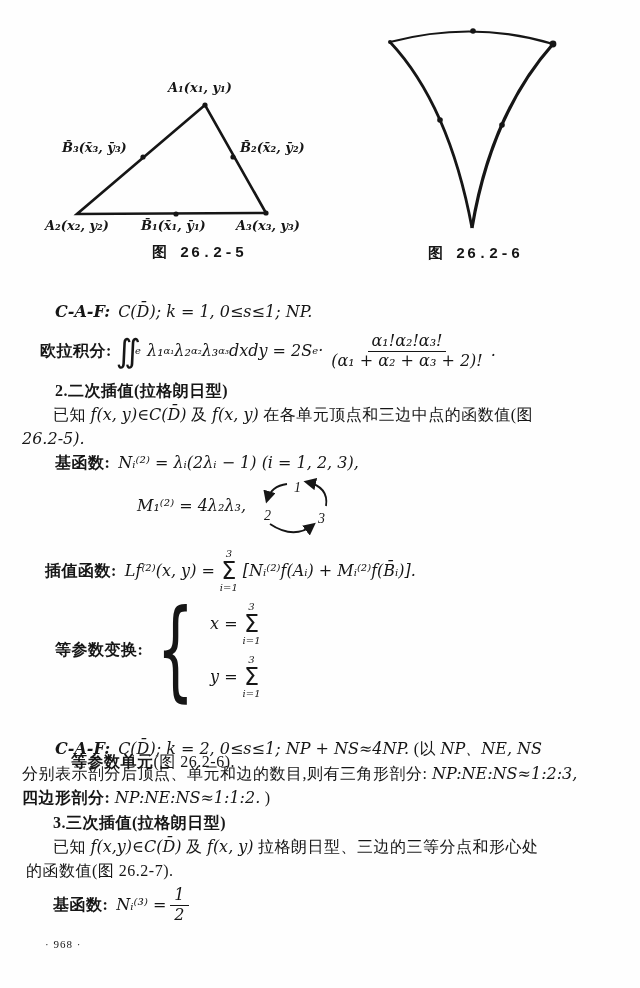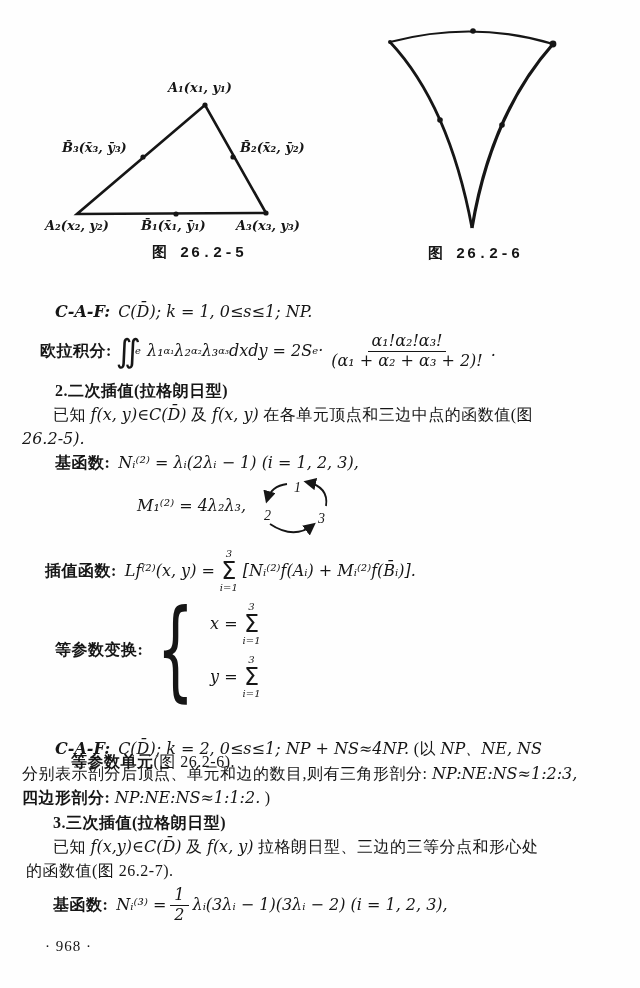--- a/index.html
+++ b/index.html
@@ -22,21 +22,21 @@
   .frac{display:inline-flex;flex-direction:column;align-items:center;vertical-align:middle;margin:0 4px;line-height:1.15;}
   .frac .ftop{border-bottom:1.4px solid #161616;padding:0 4px;}
   .frac .fbot{padding:0 4px;}
   .dint{font-size:32px;font-style:normal;line-height:1;font-family:"DejaVu Sans",sans-serif;margin-right:2px;}
   .dint-sub{font-size:10px;font-style:italic;vertical-align:-14px;margin-left:-8px;margin-right:6px;}
   .brace{font-size:108px;line-height:0.85;font-family:"DejaVu Sans",sans-serif;font-weight:400;transform:scaleX(0.55);margin:0 0 0 -2px;}
   .fig{position:absolute;}
   .fig svg{position:absolute;left:0;top:0;}
   .figlab{position:absolute;white-space:nowrap;font-size:13px;font-weight:bold;font-style:italic;font-family:"DejaVu Serif","DejaVu Sans",serif;}
   .caption{position:absolute;white-space:nowrap;font-size:15px;font-weight:bold;letter-spacing:2px;font-family:Liberation Mono, monospace;}
-  .footer{position:absolute;font-size:15px;letter-spacing:1px;}
+  .footer{position:absolute;font-size:11px;letter-spacing:1px;}
 </style>
 </head>
 <body>
 
 <div class="fig" style="left:40px;top:78px;width:300px;height:185px;">
   <svg width="300" height="185" viewBox="0 0 300 185">
     <polygon points="165,27 37,136 226,135" fill="none" stroke="#161616" stroke-width="2.6"></polygon>
     <circle cx="165" cy="27" r="2.6" fill="#161616"></circle>
     <circle cx="103" cy="79" r="2.6" fill="#161616"></circle>
     <circle cx="193" cy="79" r="2.6" fill="#161616"></circle>
@@ -172,16 +172,15 @@
 </div>
 <div class="line cjk" style="left:26px;top:861px;">的函数值(图 26.2-7).</div>
 
 <div class="line flexline" style="left:53px;top:885px;height:40px;">
   <span class="cjk cjk-b">基函数:</span>&nbsp;&nbsp;
   <span class="math">Nᵢ⁽³⁾ =</span>
   <span class="frac math">
     <span class="ftop">1</span>
     <span class="fbot">2</span>
   </span>
-  <span class="math">λᵢ(3λᵢ − 1)(3λᵢ − 2)  (i = 1, 2, 3),</span>
 </div>
 
 <div class="footer" style="left:45px;top:938px;">· 968 ·</div>
 
 </body></html>

